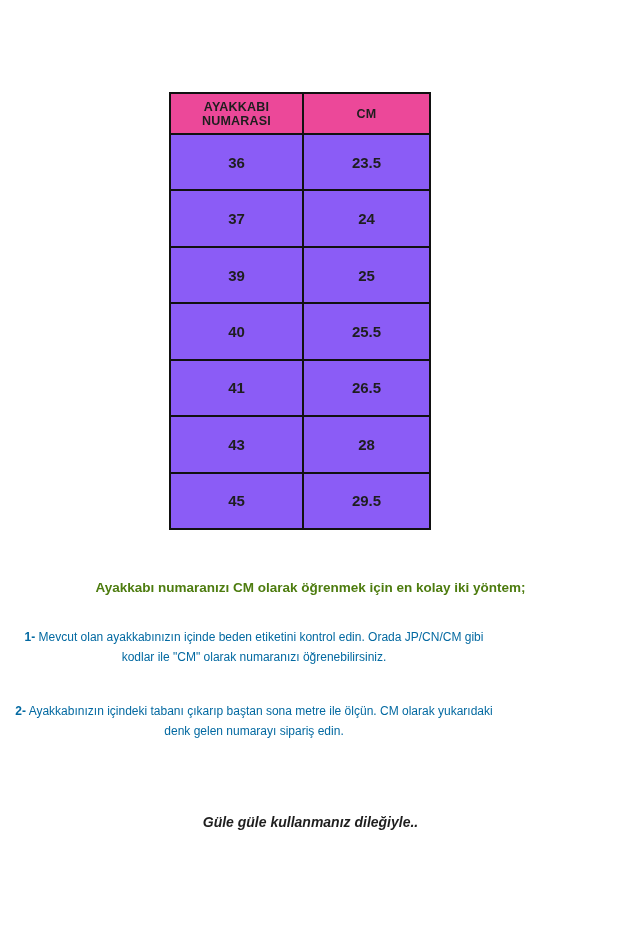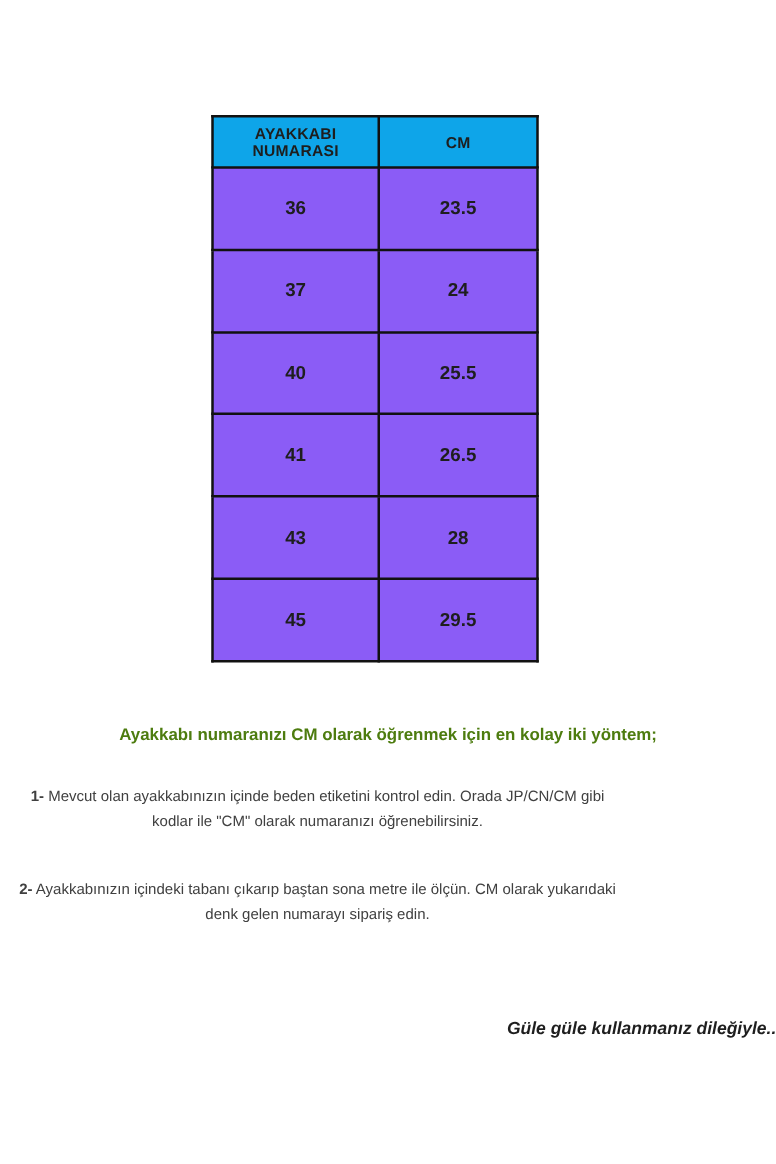--- a/index.html
+++ b/index.html
@@ -22,21 +22,21 @@
     table-layout: fixed;
   }
   table.size-table th,
   table.size-table td {
     border: 2px solid #111111;
     text-align: center;
     vertical-align: middle;
     color: #1e1e1e;
   }
   table.size-table th {
-    background: #0ea5e9;
+    background: #ec4899;
     font-size: 12.5px;
     font-weight: bold;
     letter-spacing: 0.2px;
     height: 41px;
   }
   table.size-table td {
     font-size: 15px;
     font-weight: bold;
     background: #8b5cf6;
   }
@@ -53,31 +53,31 @@
     color: #4d7c0f;
   }
   .instruction {
     position: absolute;
     left: 0;
     width: 508px;
     padding: 0 12px;
     text-align: center;
     font-size: 12px;
     line-height: 20px;
-    color: #404040;
+    color: #0369a1;
   }
   .instruction-1 { top: 627px; }
   .instruction-2 { top: 701px; }
   .instruction .num { font-weight: bold; }
   .farewell {
     position: absolute;
     left: 0;
     top: 814px;
     width: 621px;
-    text-align: right;
+    text-align: center;
     font-size: 14px;
     font-weight: bold;
     font-style: italic;
     color: #1e1e1e;
   }
 </style>
 </head>
 <body>
 
 <div class="page">
@@ -96,20 +96,24 @@
     <tbody>
       <tr>
         <td>36</td>
         <td>23.5</td>
       </tr>
       <tr>
         <td>37</td>
         <td>24</td>
       </tr>
       <tr>
+        <td>39</td>
+        <td>25</td>
+      </tr>
+      <tr>
         <td>40</td>
         <td>25.5</td>
       </tr>
       <tr>
         <td>41</td>
         <td>26.5</td>
       </tr>
       <tr>
         <td>43</td>
         <td>28</td>

